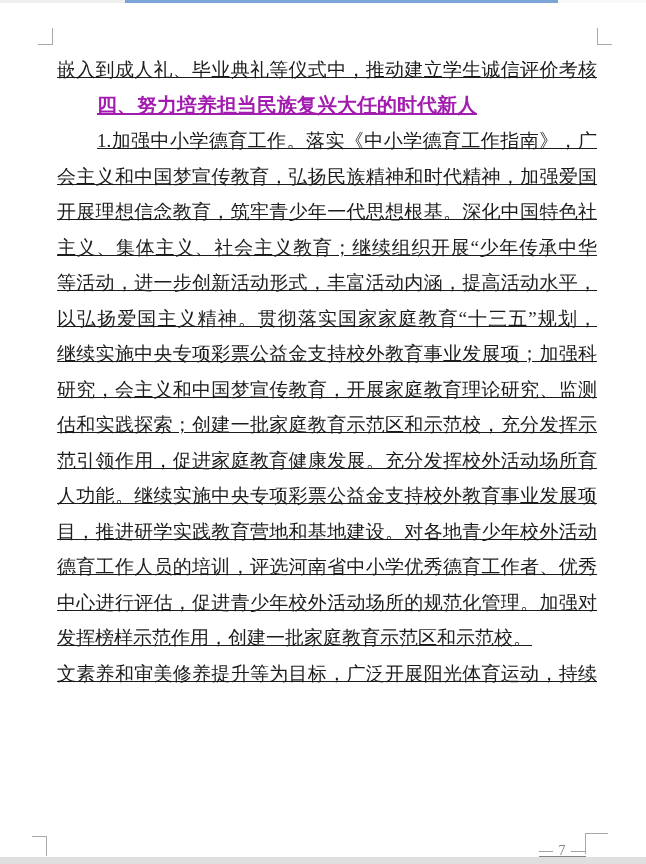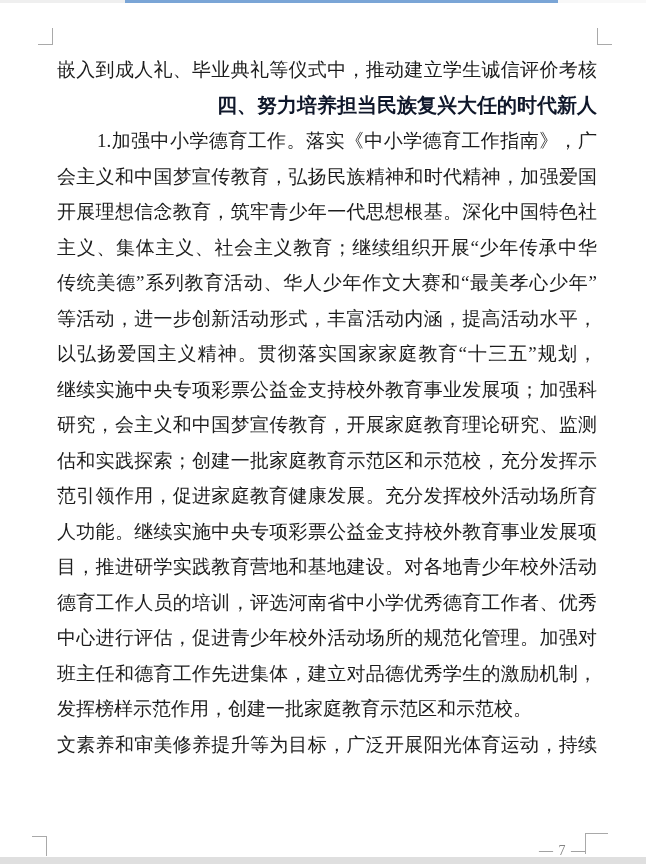--- a/index.html
+++ b/index.html
@@ -1,15 +1,15 @@
 <!DOCTYPE html>
 <html><head>
 <meta charset="utf-8">
 <style>
-  * { margin: 0; padding: 0; box-sizing: border-box; }
+  * { margin: 0; padding: 0; box-sizing: border-box; text-decoration: underline; }
   html, body { width: 646px; height: 864px; }
   body {
     position: relative;
     width: 646px;
     height: 864px;
     background: #ffffff;
     overflow: hidden;
     font-family: "Liberation Serif", "DejaVu Serif", serif;
   }
 
@@ -54,22 +54,21 @@
     text-align: justify;
     text-align-last: justify;
     overflow: hidden;
   }
   .line.indent { padding-left: 40px; }
   .line.heading {
     padding-left: 40px;
     font-family: "Liberation Sans", "DejaVu Sans", sans-serif;
     font-weight: 700;
     font-size: 20px;
-    color: #0f172a;
-    text-align: right;
+    color: #a21caf;
   }
 
   
   .page-number {
     position: absolute;
     top: 843px;
     left: 480px;
     width: 106px;
     text-align: right;
     font-size: 14px;
@@ -89,31 +88,29 @@
 <div class="crop crop-bl"></div>
 <div class="crop crop-br"></div>
 
 <div class="doc-text">
   <div class="line justify">嵌入到成人礼、毕业典礼等仪式中，推动建立学生诚信评价考核</div>
   <div class="line heading">四、努力培养担当民族复兴大任的时代新人</div>
   <div class="line justify indent">1.加强中小学德育工作。落实《中小学德育工作指南》，广泛</div>
   <div class="line justify">会主义和中国梦宣传教育，弘扬民族精神和时代精神，加强爱国</div>
   <div class="line justify">开展理想信念教育，筑牢青少年一代思想根基。深化中国特色社</div>
   <div class="line justify">主义、集体主义、社会主义教育；继续组织开展“少年传承中华</div>
-  <div class="line justify">传统美德”系列教育活动、华人少年作文大赛和“最美孝心少年”</div>
   <div class="line justify">等活动，进一步创新活动形式，丰富活动内涵，提高活动水平，</div>
   <div class="line justify">以弘扬爱国主义精神。贯彻落实国家家庭教育“十三五”规划，</div>
   <div class="line justify">继续实施中央专项彩票公益金支持校外教育事业发展项；加强科学</div>
   <div class="line justify">研究，会主义和中国梦宣传教育，开展家庭教育理论研究、监测评</div>
   <div class="line justify">估和实践探索；创建一批家庭教育示范区和示范校，充分发挥示</div>
   <div class="line justify">范引领作用，促进家庭教育健康发展。充分发挥校外活动场所育</div>
   <div class="line justify">人功能。继续实施中央专项彩票公益金支持校外教育事业发展项</div>
   <div class="line justify">目，推进研学实践教育营地和基地建设。对各地青少年校外活动</div>
   <div class="line justify">德育工作人员的培训，评选河南省中小学优秀德育工作者、优秀</div>
   <div class="line justify">中心进行评估，促进青少年校外活动场所的规范化管理。加强对</div>
-  <div class="line justify">班主任和德育工作先进集体，建立对品德优秀学生的激励机制，</div>
   <div class="line">发挥榜样示范作用，创建一批家庭教育示范区和示范校。</div>
   <div class="line justify">文素养和审美修养提升等为目标，广泛开展阳光体育运动，持续</div>
 </div>
 
 <div class="page-number">— 7 —</div>
 
 <div class="bottom-strip"></div>
 
 </body></html>

